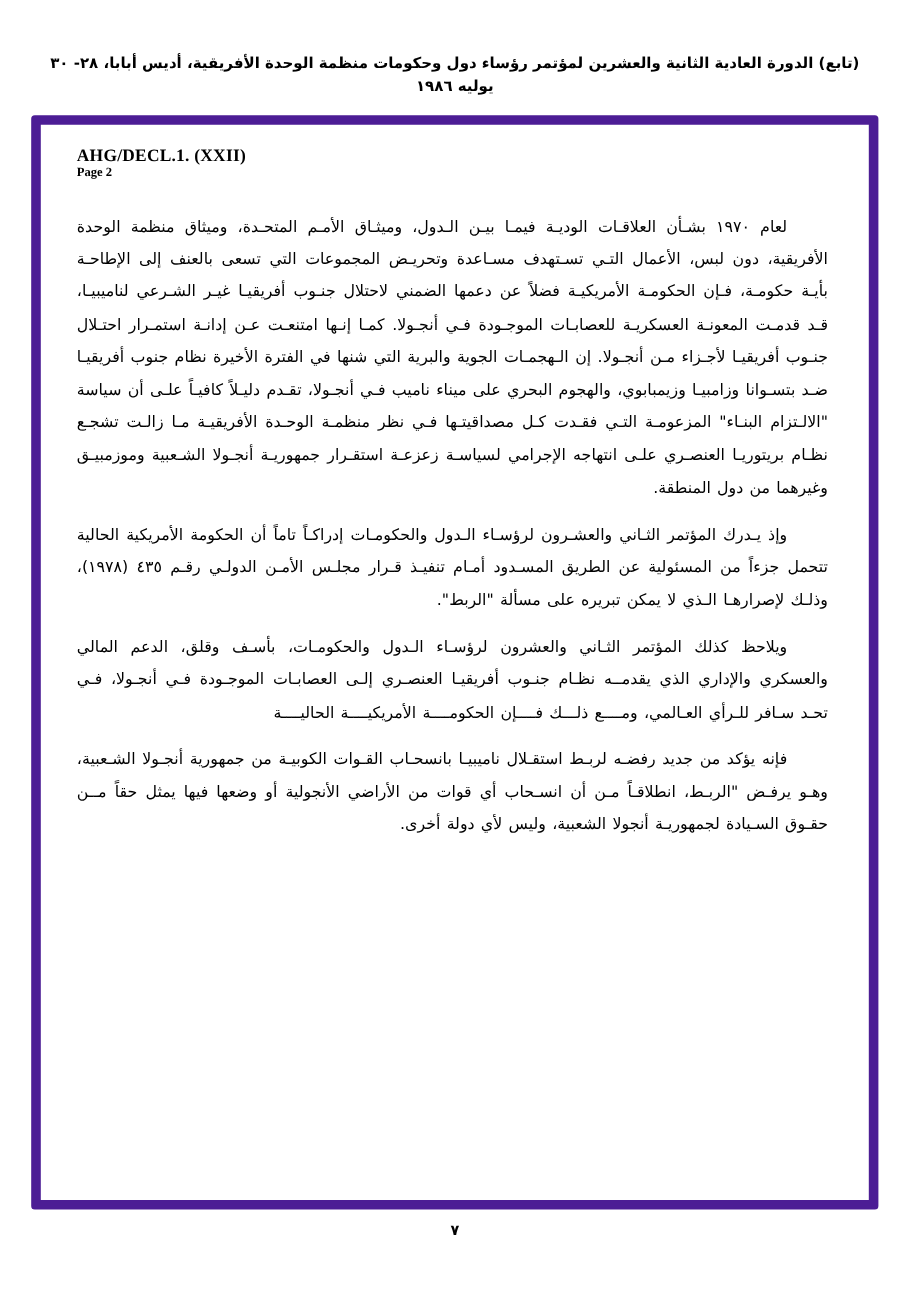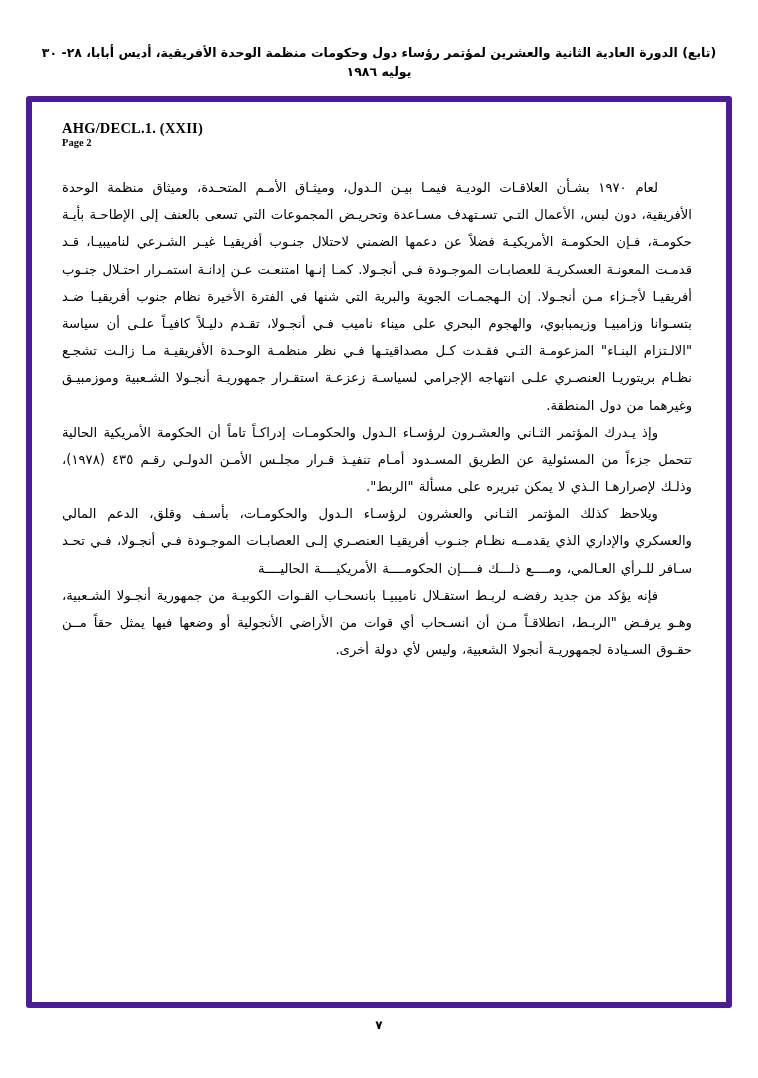--- a/index.html
+++ b/index.html
@@ -39,21 +39,21 @@
     font-weight: bold;
     direction: rtl;
     margin-top: 21px;
   }
   .frame {
     position: absolute;
     top: 96px;
     right: 26px;
     left: 26px;
     height: 912px;
-    border: 6px solid #4c1d95;
+    border: 8px solid #4c1d95;
     border-radius: 3px;
     box-sizing: border-box;
     background: #ffffff;
   }
   .frame-inner {
     padding: 18px 34px 10px 30px;
     box-sizing: border-box;
     height: 100%;
   }
   .doc-code {
@@ -80,21 +80,21 @@
     font-size: 13.2px;
     font-weight: normal;
     line-height: 2.06;
     word-spacing: 1px;
   }
   .para {
     margin: 0 0 0 0;
     text-indent: 34px;
   }
   .para + .para {
-    margin-top: 0;
+    margin-top: 12px;
   }
   .footer-num {
     position: absolute;
     top: 1018px;
     left: 0;
     width: 758px;
     text-align: center;
     font-size: 12px;
     font-weight: bold;
     direction: rtl;

